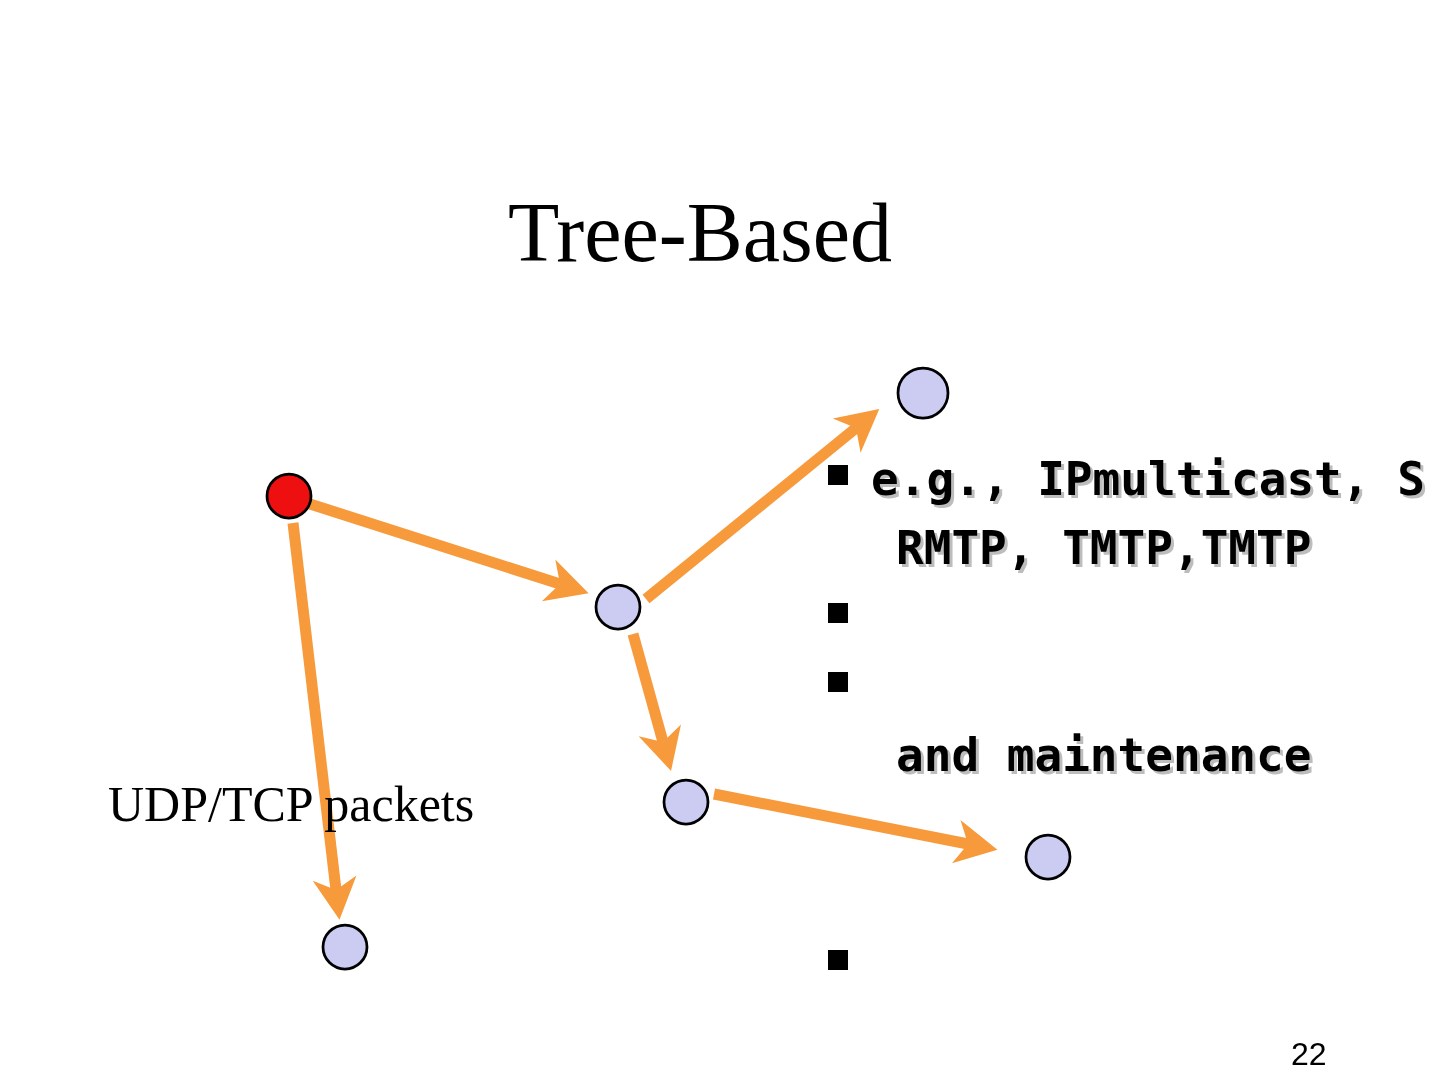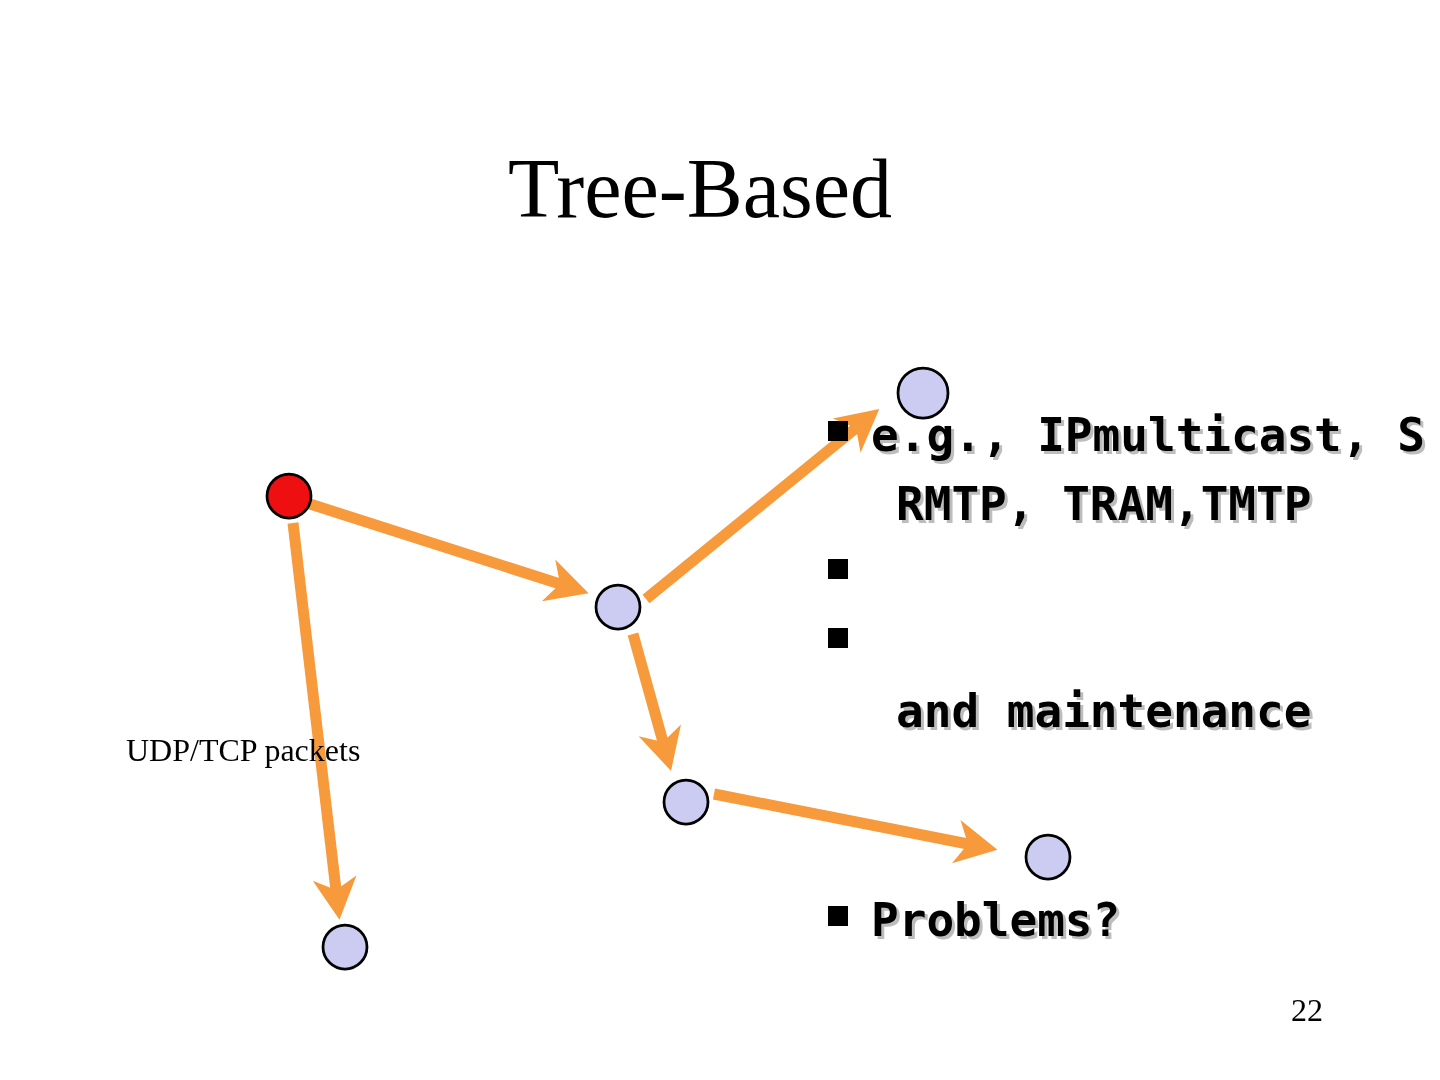--- a/index.html
+++ b/index.html
@@ -16,43 +16,43 @@
     color: #000000;
   }
 
   
   #diagram-layer {
     position: absolute;
     left: 0; top: 0;
     width: 1440px; height: 1080px;
     z-index: 1;
   }
-  .text-layer { z-index: 2; }
+  .text-layer { z-index: 2; margin-top: 44px; }
 
   
   .slide-title {
     position: absolute;
     left: 0;
     top: 147px;
     width: 1400px;
     text-align: center;
     font-family: "Liberation Serif", serif;
     font-size: 84px;
     line-height: 1;
     font-weight: 400;
     white-space: nowrap;
   }
 
   
   .diagram-label {
     position: absolute;
-    left: 126px;
+    left: 108px;
     top: 733px;
     font-family: "Liberation Serif", serif;
-    font-size: 32px;
+    font-size: 50px;
     line-height: 1.1;
     white-space: nowrap;
   }
 
   
   .bullet-block {
     position: absolute;
     left: 828px;
     width: 640px;
     font-family: "DejaVu Sans Mono", monospace;
@@ -81,21 +81,21 @@
   .bullet-marker.hidden { visibility: hidden; }
   .ind-0 .bullet-text { padding-left: 0; }
   .ind-1 .bullet-text { padding-left: 17px; }
   .ind-2 .bullet-text { padding-left: 42px; }
 
   
   .page-number {
     position: absolute;
     left: 1291px;
     top: 994px;
-    font-family: Liberation Serif, serif;
+    font-family: Liberation Sans, sans-serif;
     font-size: 32px;
     line-height: 1;
   }
 
   
   line.edge {
     stroke: var(--arrow, #F79A3C);
     stroke-width: 11;
   }
   circle.node {
@@ -127,23 +127,23 @@
     <circle cx="1048" cy="857" r="22" class="node member"></circle>
     <circle cx="345" cy="947" r="22" class="node member"></circle>
   </svg>
 
 <div class="slide-title text-layer">Tree-Based</div>
 
 <div class="diagram-label text-layer">UDP/TCP packets</div>
 
 <div id="main-bullets" class="bullet-block text-layer">
     <div class="bullet-line ind-1"><span class="bullet-marker"></span><span class="bullet-text">e.g., IPmulticast, S</span></div>
-    <div class="bullet-line ind-2"><span class="bullet-marker hidden"></span><span class="bullet-text">RMTP, TRAM,TMTP</span></div>
+    <div class="bullet-line ind-2"><span class="bullet-marker hidden"></span><span class="bullet-text">RMTP, TMTP,TMTP</span></div>
     <div class="bullet-line ind-0"><span class="bullet-marker"></span></div>
     <div class="bullet-line ind-0"><span class="bullet-marker"></span></div>
     <div class="bullet-line ind-2"><span class="bullet-marker hidden"></span><span class="bullet-text">and maintenance</span></div>
   </div>
 
 <div id="problems-bullets" class="bullet-block text-layer">
-    <div class="bullet-line ind-1"><span class="bullet-marker"></span><span class="bullet-text">Problems?</span></div>
+    <div class="bullet-line ind-1"><span class="bullet-marker"></span></div>
   </div>
 
 <div class="page-number text-layer">22</div>
 
 </body></html>

